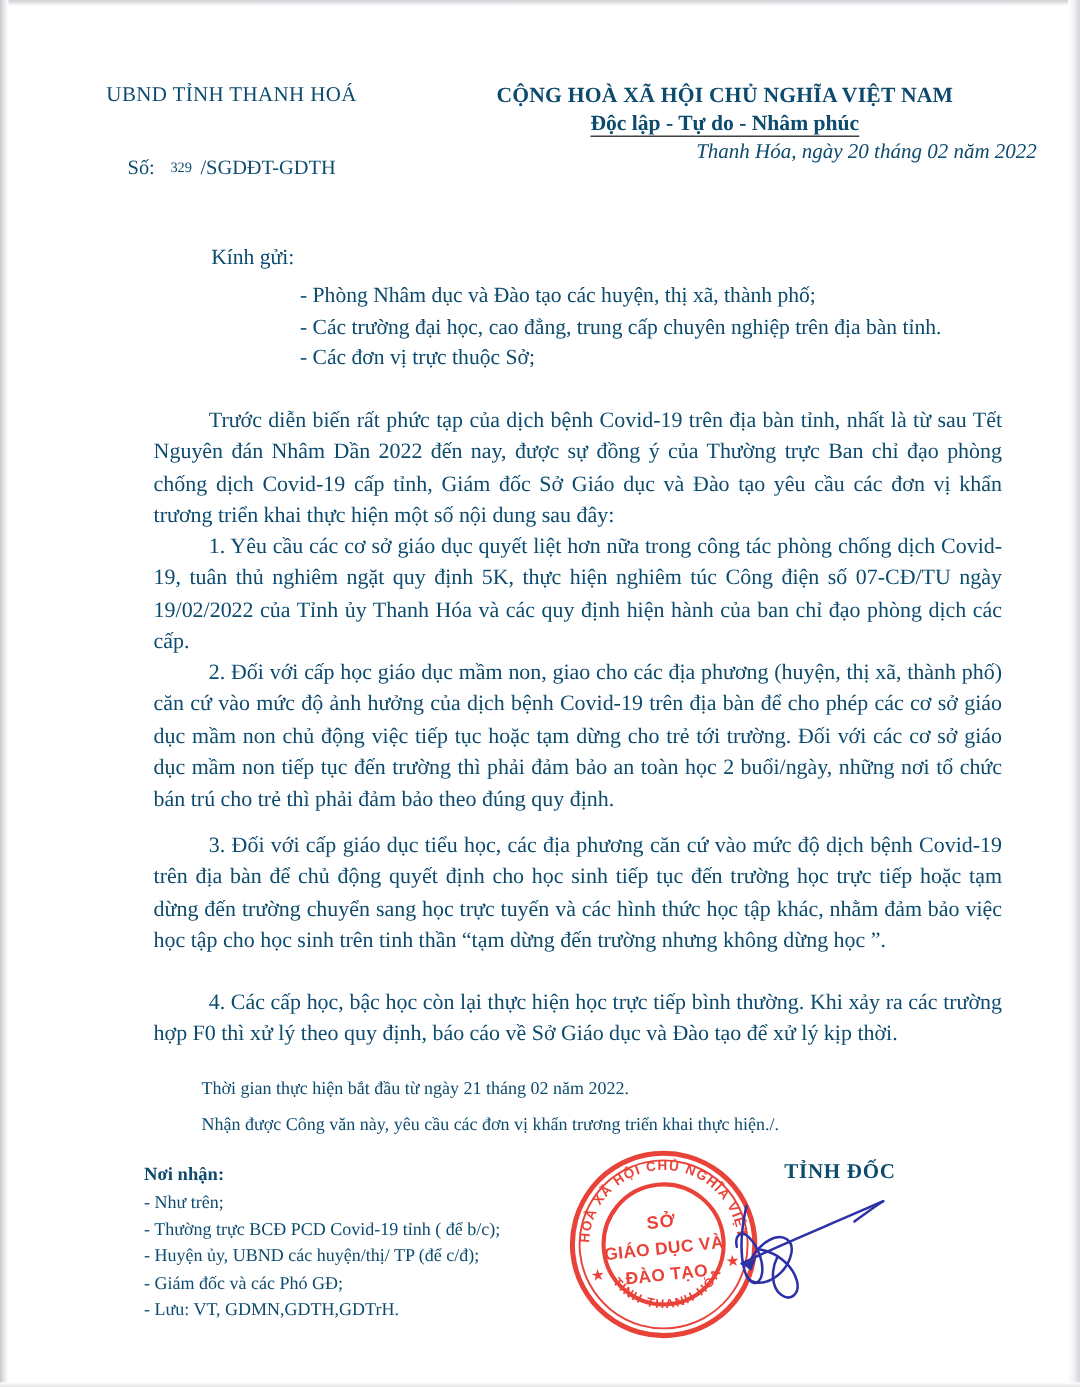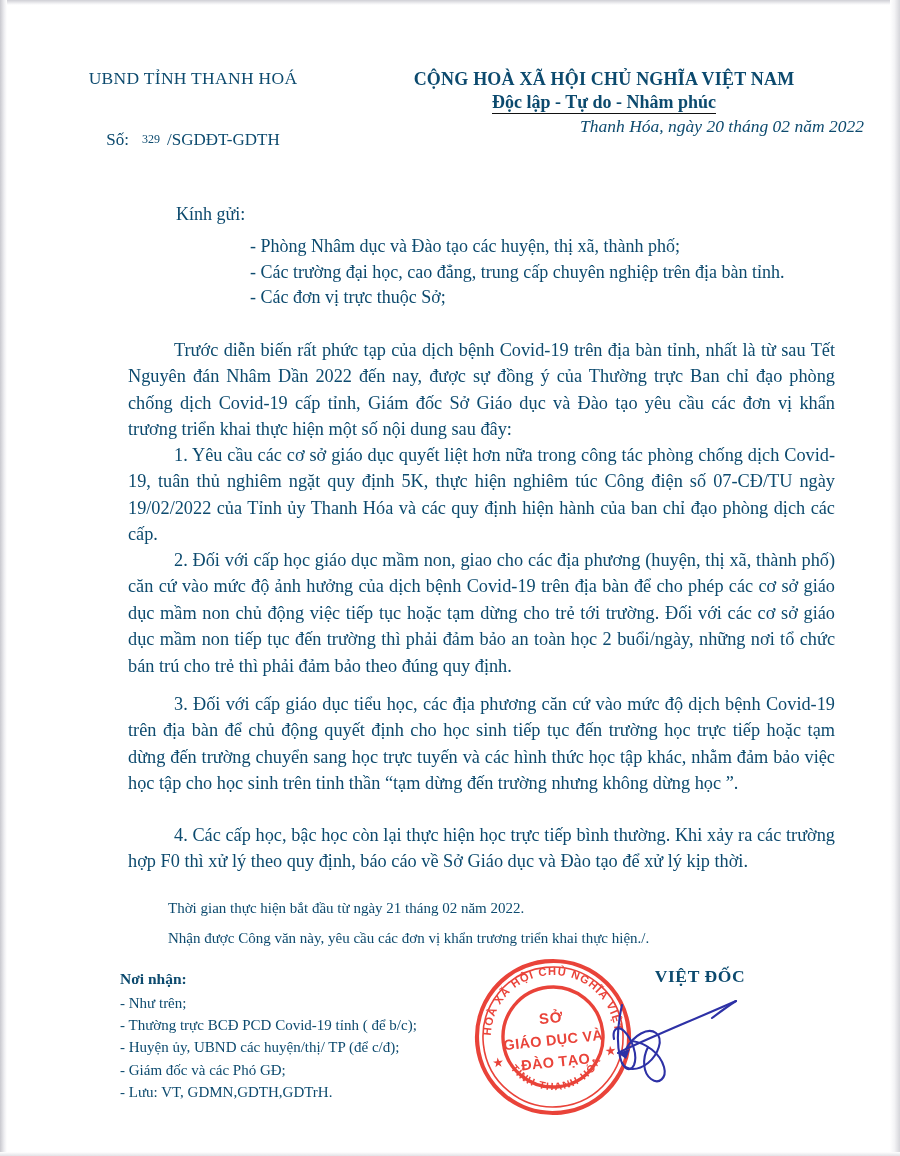--- a/index.html
+++ b/index.html
@@ -339,18 +339,18 @@
         <path d="M62,30 C58,48 56,66 60,82 C63,94 70,98 74,90 C78,80 72,64 64,56 C58,50 52,54 54,64"></path>
         <path d="M66,74 C74,60 88,52 96,58 C104,64 98,80 88,88 C78,96 66,96 62,88"></path>
         <path d="M72,66 C86,68 100,78 104,92 C107,103 99,110 91,104 C83,98 82,84 88,72"></path>
         <path d="M58,78 C86,64 126,48 176,26"></path>
         <path d="M176,26 C168,31 160,37 152,43"></path>
       </g>
       <path d="M58,78 L70,74 L66,84 Z" fill="#2d31a6"></path>
     </svg>
 
     <div class="sign-block">
-      <div class="sign-title">VIỆT ĐỐC</div>
+      <div class="sign-title">TỈNH ĐỐC</div>
     </div>
 
 
   </div>
 </div>
 
 </body></html>

